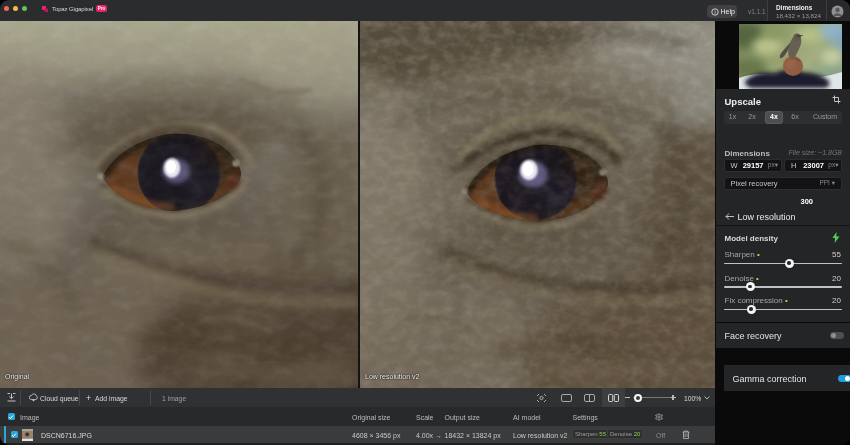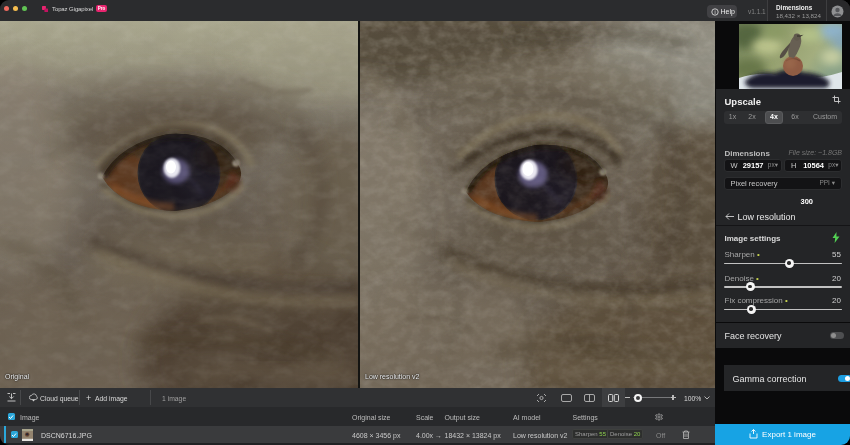--- a/index.html
+++ b/index.html
@@ -406,37 +406,37 @@
       </div>
       <div class="abs" style="left:9px; top:59.5px; font-size:8px; font-weight:bold; color:#bdbdbd;">Dimensions</div>
       <div class="abs" style="right:8px; top:60px; font-size:7px; font-style:italic; color:#757575;">File size: ~1.8GB</div>
       <div class="field" style="left:8px; top:69.5px; width:58px; height:13px;">
         <span class="fl">W</span>
           <span class="fv" style="right:17px;">29157</span>
           <span class="fu" style="right:2.5px;">px▾</span>
       </div>
       <div class="field" style="left:68.5px; top:69.5px; width:58px; height:13px;">
         <span class="fl">H</span>
-          <span class="fv" style="right:17px;">10564</span>
+          <span class="fv" style="right:17px;">23007</span>
           <span class="fu" style="right:2.5px;">px▾</span>
       </div>
       <div class="field" style="left:8px; top:88px; width:118.5px; height:12.5px;">
         <span class="fl">Pixel recovery</span>
         <span class="fv" style="right:28px;margin-top:18px;">300</span>
         <span class="fu" style="right:6px;">PPI ▾</span>
       </div>
     </div>
 
     <div class="spanel" style="top:185.5px; height:115.5px;">
       <svg class="abs" style="left:9px; top:6px;" width="9" height="7" viewBox="0 0 9 7">
           <path d="M4,0.5 L1,3.5 L4,6.5 M1,3.5 L9,3.5" stroke="#d0d0d0" stroke-width="0.9" fill="none"></path>
         </svg>
       <div class="sp-title" style="left:22px; top:5px; font-size:9px; font-weight:normal; color:#e8e8e8;">Low resolution</div>
       <div class="abs" style="left:0; top:18.5px; width:134.5px; height:1px; background:#141416;"></div>
-      <div class="abs" style="left:9px; top:27px; font-size:8px; font-weight:bold; color:#dadada;">Image settings</div>
+      <div class="abs" style="left:9px; top:27px; font-size:8px; font-weight:bold; color:#dadada;">Model density</div>
       <svg class="abs" style="left:116px; top:25px;" width="8" height="11" viewBox="0 0 8 11">
           <path d="M4.5,0 L0.5,6 L3.2,6 L2.6,11 L7.5,4.4 L4.4,4.4 Z" fill="#52d053"></path>
         </svg>
       <div class="slabel" style="top:43.5px;">Sharpen <span style="color:#c8d44e;">•</span></div>
       <div class="sval" style="top:43.5px;">55</div>
       <div class="track" style="top:56px;">
           <div class="knob" style="left:61px;"></div>
         </div>
       <div class="slabel" style="top:67px;">Denoise <span style="color:#c8d44e;">•</span></div>
       <div class="sval" style="top:67px;">20</div>
@@ -456,23 +456,20 @@
           <div class="tk"></div>
         </div>
     </div>
     <div class="spanel" style="top:344px; height:26px;margin-left:8px;">
       <div class="trow" style="top:8.5px;">Gamma correction</div>
       <div class="toggle on" style="top:9.5px;">
           <div class="tk"></div>
         </div>
     </div>
   </div>
-  <div id="exportbtn" class="abs"><svg style="vertical-align:-2px; margin-right:4px;" width="9" height="10" viewBox="0 0 9 10">
-        <path d="M4.5,0.5 L4.5,5 M2.5,2.5 L4.5,0.5 L6.5,2.5 M1,4.5 L1,9 L8,9 L8,4.5" stroke="#fff" stroke-width="0.9" fill="none"></path>
-      </svg>Export 1 image</div>
 
   <div id="toolbar" class="abs">
     <svg class="abs" style="left:6.5px; top:5px;" width="9" height="9" viewBox="0 0 9 9">
         <path d="M4.5,0.5 L4.5,5.5 M2.3,3.5 L4.5,5.7 L6.7,3.5 M0.5,0.5 L3,0.5 M6,0.5 L8.5,0.5 M0.5,8 L8.5,8" stroke="#cfcfcf" stroke-width="0.9" fill="none"></path>
       </svg>
     <div class="abs" style="left:20px; top:2px; width:1px; height:15px; background:#47484a;"></div>
     <svg class="abs" style="left:28.5px; top:5px;" width="9" height="9" viewBox="0 0 9 9">
         <path d="M2.2,6.5 a2,2 0 1 1 0.3,-4 a2.6,2.6 0 0 1 5,0.7 a1.8,1.8 0 0 1 -0.7,3.3 z" fill="none" stroke="#cfcfcf" stroke-width="0.8"></path>
         <path d="M4.5,8.5 L3,6.7 L6,6.7 Z" fill="#cfcfcf"></path>
       </svg>

